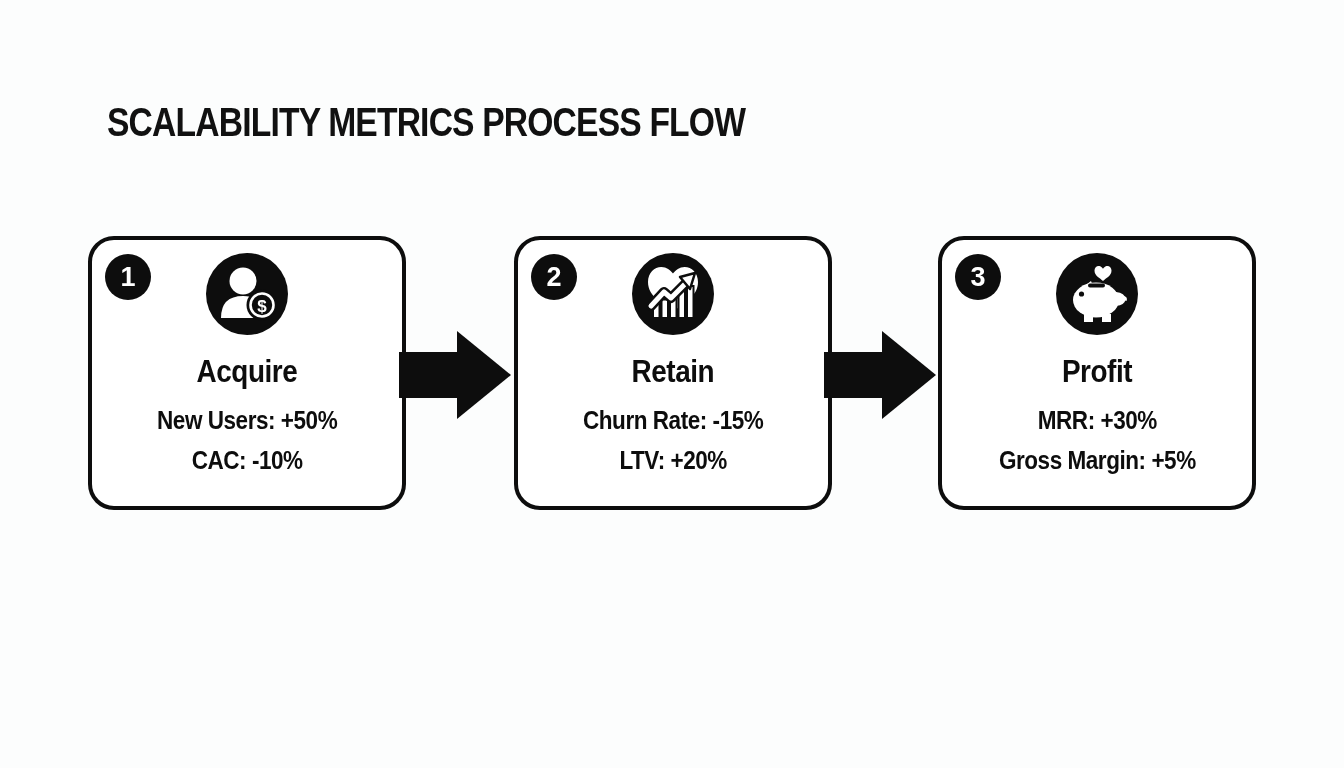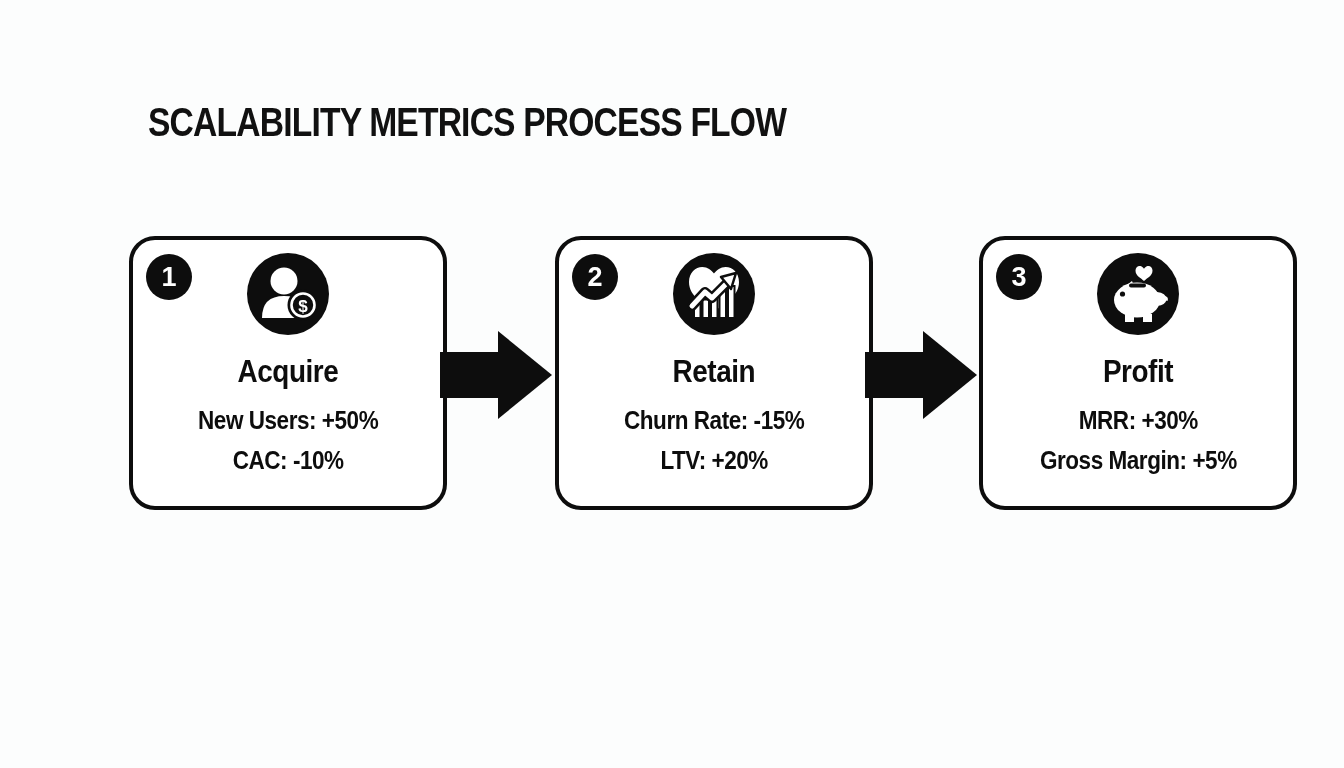--- a/index.html
+++ b/index.html
@@ -5,21 +5,21 @@
   html, body { margin: 0; padding: 0; }
   body {
     width: 1344px; height: 768px;
     background: #fcfdfd;
     font-family: "Liberation Sans", sans-serif;
     color: #0d0d0d;
     overflow: hidden;
   }
   .canvas {
     position: relative;
-    width: 1096px; height: 768px; margin-left: 41px;
+    width: 1096px; height: 768px;
   }
   .page-title {
     position: absolute;
     left: 107px; top: 99px;
     font-size: 41px;
     font-weight: 800;
     letter-spacing: -1px;
     white-space: nowrap;
     transform: scaleX(0.82);
     transform-origin: left center;

